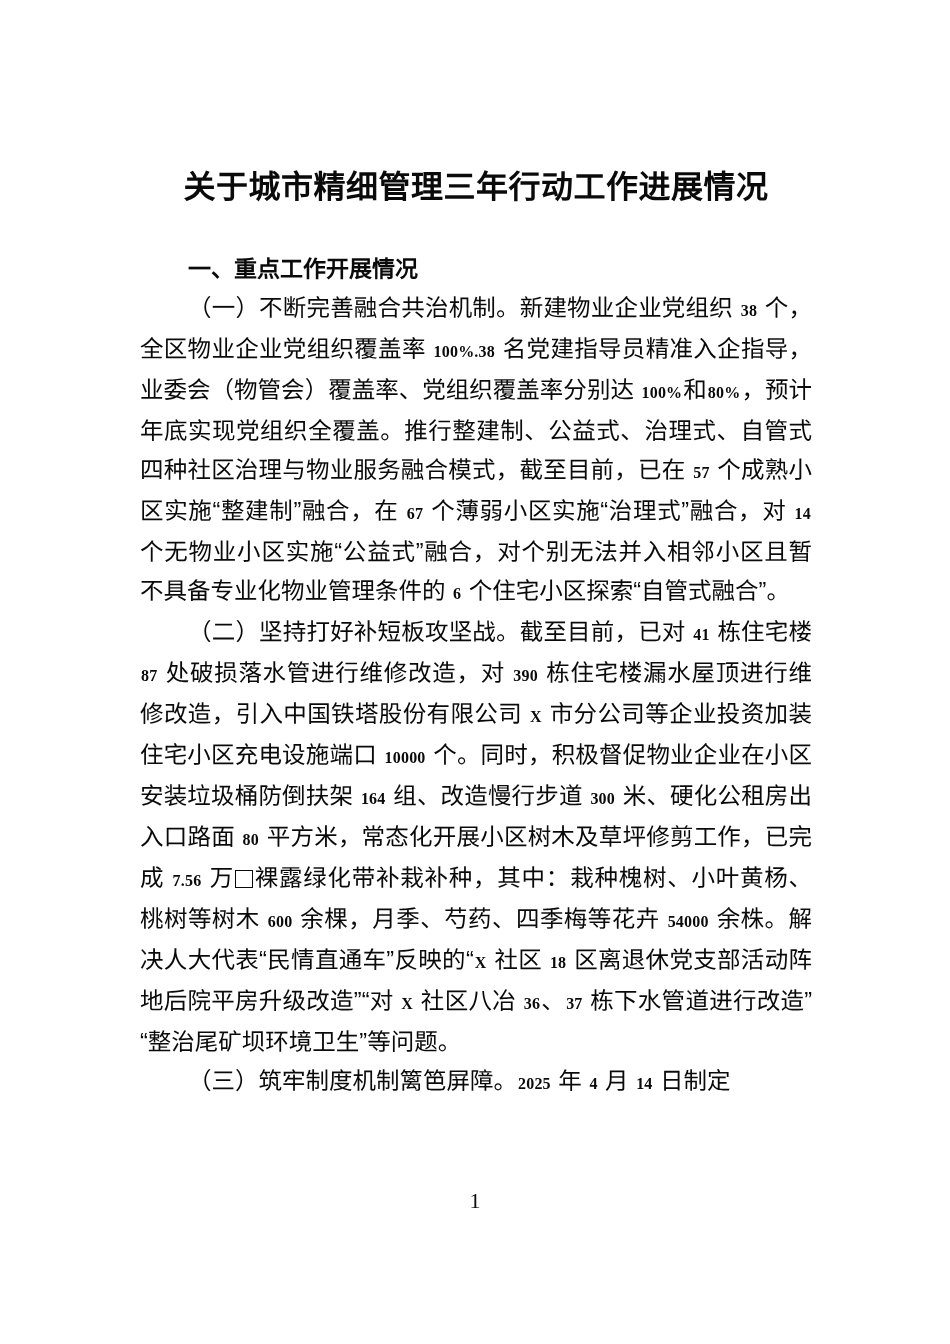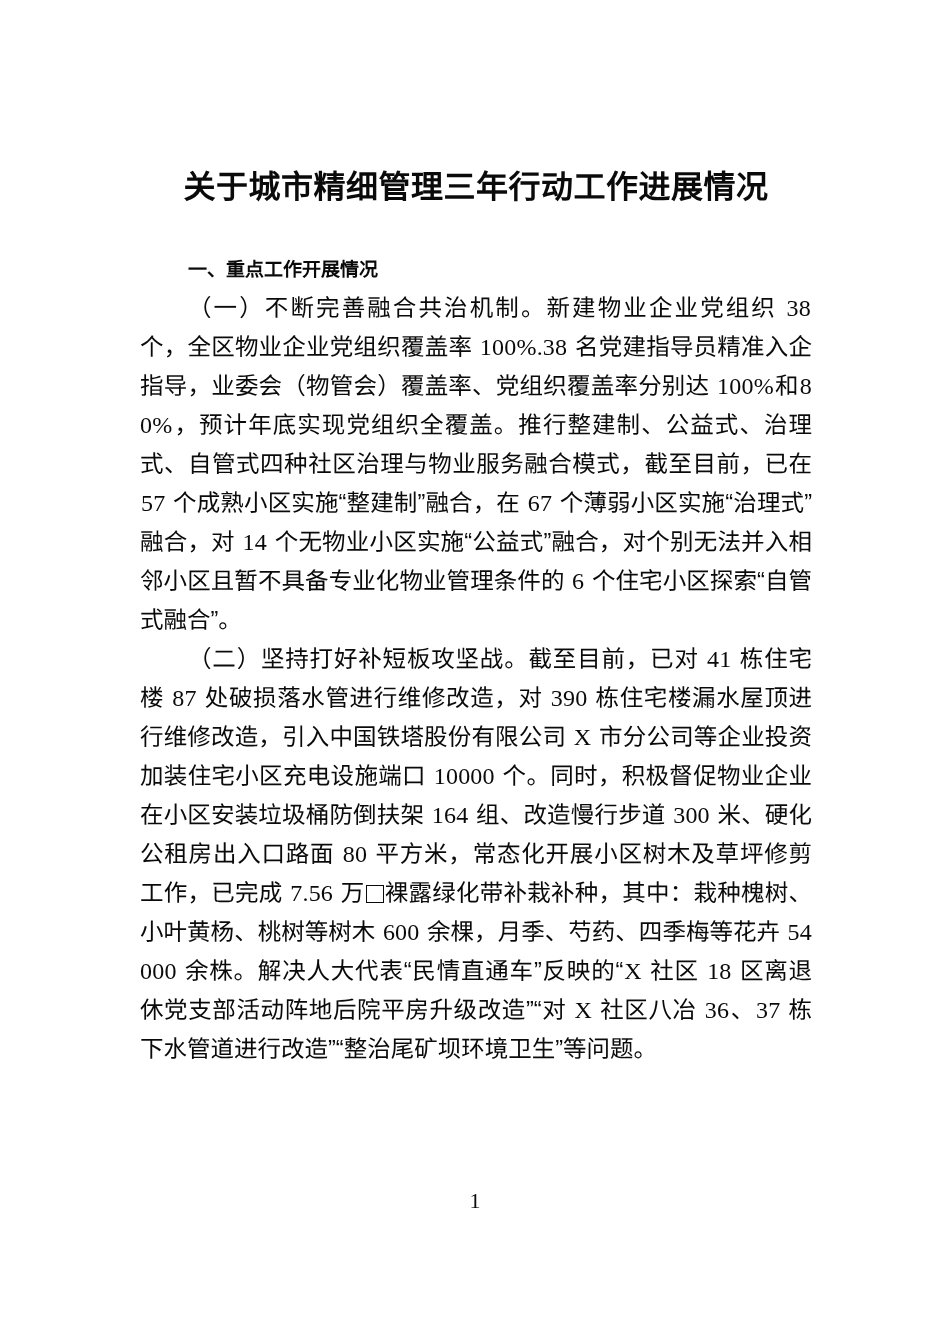--- a/index.html
+++ b/index.html
@@ -47,44 +47,45 @@
   }
   .doc-title .title-line {
     display: block;
   }
 
   
   .section-heading {
     margin: 0;
     padding-top: 38px;
     text-indent: 48px;
-    font-size: 19px;
+    font-size: 23px;
     font-weight: 700;
     line-height: 39px;
     color: #0a0a0a;
   }
 
   
   .para {
     margin: 0;
     font-size: 23.5px;
     line-height: 39px;
     text-indent: 48px;
     text-align: justify;
     text-justify: inter-ideograph;
     color: #0a0a0a;
     word-break: break-all;
   }
 
   
   .num {
     font-family: "Liberation Serif", "DejaVu Serif", serif;
-    font-size: 24px;
+    font-size: 16px;
     letter-spacing: 0.2px;
     padding: 0 1px;
+    font-weight: bold;
   }
 
   .tofu {
     display: inline-block;
     width: 18px;
     height: 18px;
     border: 1.6px solid #0a0a0a;
     box-sizing: border-box;
     vertical-align: -2px;
     margin: 0 1px;
@@ -111,18 +112,19 @@
   <div class="doc-body">
 
     <h1 class="doc-title">
       <span class="title-line">关于城市精细管理三年行动工作进展情况</span>
     </h1>
 
     <h2 class="section-heading">一、重点工作开展情况</h2>
 
     <p class="para">（一）不断完善融合共治机制。新建物业企业党组织 <span class="num">38</span> 个，全区物业企业党组织覆盖率 <span class="num">100%.38</span> 名党建指导员精准入企指导，业委会（物管会）覆盖率、党组织覆盖率分别达 <span class="num">100%</span>和<span class="num">80%</span>，预计年底实现党组织全覆盖。推行整建制、公益式、治理式、自管式四种社区治理与物业服务融合模式，截至目前，已在 <span class="num">57</span> 个成熟小区实施“整建制”融合，在 <span class="num">67</span> 个薄弱小区实施“治理式”融合，对 <span class="num">14</span> 个无物业小区实施“公益式”融合，对个别无法并入相邻小区且暂不具备专业化物业管理条件的 <span class="num">6</span> 个住宅小区探索“自管式融合”。</p>
     <p class="para">（二）坚持打好补短板攻坚战。截至目前，已对 <span class="num">41</span> 栋住宅楼 <span class="num">87</span> 处破损落水管进行维修改造，对 <span class="num">390</span> 栋住宅楼漏水屋顶进行维修改造，引入中国铁塔股份有限公司 <span class="num">X</span> 市分公司等企业投资加装住宅小区充电设施端口 <span class="num">10000</span> 个。同时，积极督促物业企业在小区安装垃圾桶防倒扶架 <span class="num">164</span> 组、改造慢行步道 <span class="num">300</span> 米、硬化公租房出入口路面 <span class="num">80</span> 平方米，常态化开展小区树木及草坪修剪工作，已完成 <span class="num">7.56</span> 万<span class="tofu"></span>裸露绿化带补栽补种，其中：栽种槐树、小叶黄杨、桃树等树木 <span class="num">600</span> 余棵，月季、芍药、四季梅等花卉 <span class="num">54000</span> 余株。解决人大代表“民情直通车”反映的“<span class="num">X</span> 社区 <span class="num">18</span> 区离退休党支部活动阵地后院平房升级改造”“对 <span class="num">X</span> 社区八冶 <span class="num">36</span>、<span class="num">37</span> 栋下水管道进行改造”“整治尾矿坝环境卫生”等问题。</p>
+    <p class="para">（三）筑牢制度机制篱笆屏障。<span class="num">2025</span> 年 <span class="num">4</span> 月 <span class="num">14</span> 日制定</p>
 
   </div>
 
   <div class="page-number">1</div>
 
 </div>
 
 </body></html>

